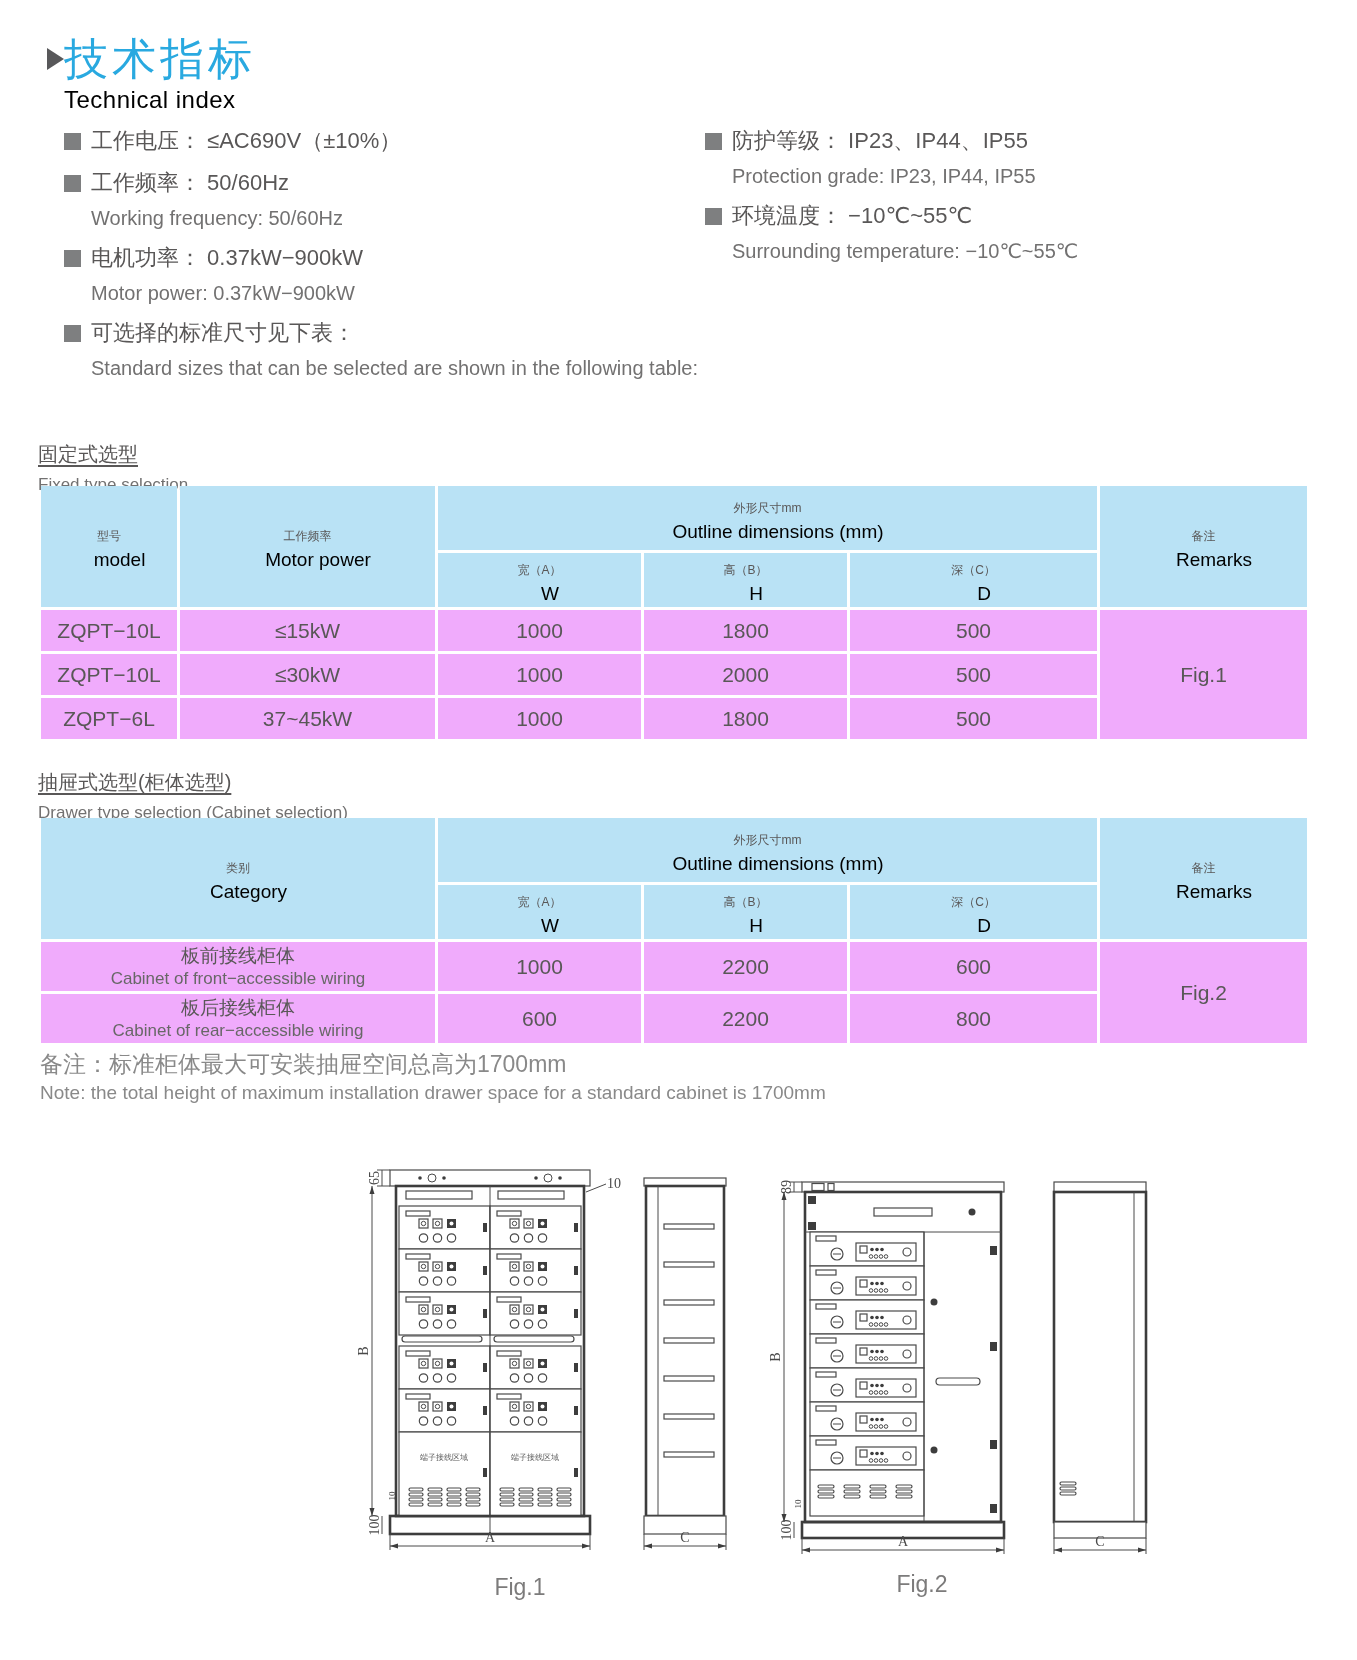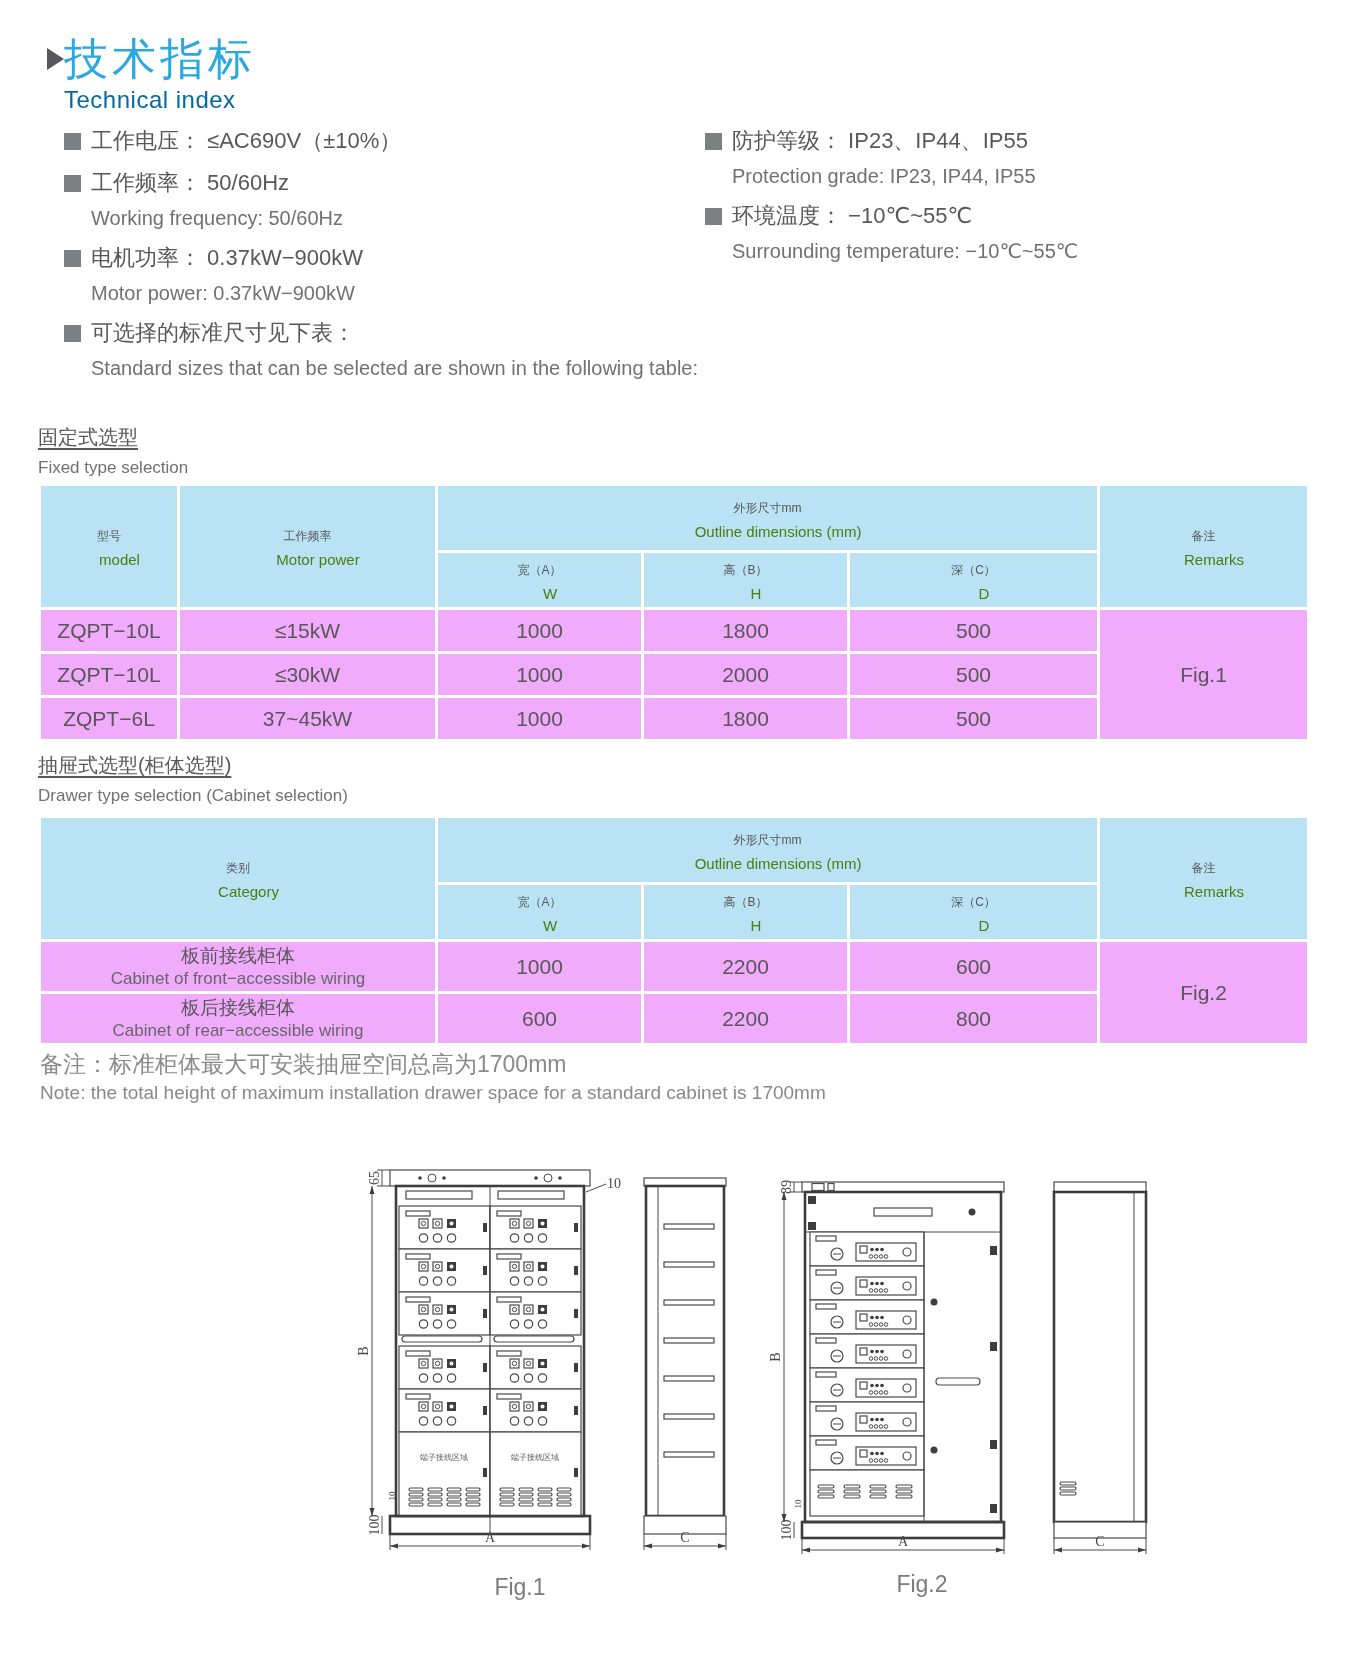--- a/index.html
+++ b/index.html
@@ -5,47 +5,47 @@
   html,body{margin:0;padding:0;background:#ffffff;}
   body{width:1357px;height:1660px;position:relative;overflow:hidden;
        font-family:"Liberation Sans","DejaVu Sans",sans-serif;color:#595757;}
   .abs{position:absolute;}
 
   
   .title-row{left:36px;top:34px;display:flex;align-items:flex-start;padding-left:11px;}
   .tri{width:0;height:0;border-top:11px solid transparent;border-bottom:11px solid transparent;
        border-left:17px solid #58585a;margin-top:14px;}
   .title-cn{font-size:44px;line-height:50px;color:#29a9e0;letter-spacing:4px;font-weight:500;margin-left:26px;}
-  .title-en{left:64px;top:86px;font-size:24px;color:#0369a1;letter-spacing:0.5px;}
+  .title-en{left:64px;top:86px;font-size:24px;color:#000000;letter-spacing:0.5px;}
 
   
   .spec-col{width:640px;}
   .spec-col.left{left:64px;top:126px;}
   .spec-col.right{left:705px;top:126px;}
   .spec{margin-bottom:12px;}
   .spec .cnline{display:flex;align-items:center;}
   .bullet{width:17px;height:17px;background:#7e7f80;flex:0 0 17px;margin-right:10px;}
   .spec .cn{font-size:22px;line-height:30px;color:#595757;}
   .spec .en{font-size:20px;line-height:26px;color:#727171;margin:7px 0 0 27px;}
 
   
-  .seclabel .cn{font-size:20px;color:#595757;text-decoration:underline;text-underline-offset:4px;}
+  .seclabel .cn{font-size:20px;color:#595757;text-decoration:underline;text-underline-offset:4px;margin-top:17px;}
   .seclabel .en{font-size:17px;color:#727171;margin-top:7px;}
   .sec1{left:38px;top:424px;}
   .sec2{left:38px;top:752px;}
 
   
   .tblwrap{left:38px;}
   .t1{top:483px;} .t2{top:815px;}
   table{border-collapse:separate;border-spacing:3px;table-layout:fixed;width:1272px;}
   th,td{padding:0;text-align:center;vertical-align:middle;font-weight:normal;}
   th{background:#b9e2f5;}
   td{background:#f0abfc;}
   .hcn{display:block;font-size:12px;line-height:26px;color:#595757;}
-  .hen{display:block;font-size:15px;line-height:21px;color:#4d7c0f;margin-left:21px;}
+  .hen{display:block;font-size:19px;line-height:21px;color:#000000;margin-left:21px;}
   .num{font-size:21px;color:#595757;}
   .mdl{font-size:21px;color:#595757;}
   .catcn{display:block;font-size:19px;line-height:24px;color:#595757;}
   .caten{display:block;font-size:17px;line-height:21px;color:#686767;}
   .figcell{font-size:21px;color:#595757;}
   tr.h1{height:64px;} tr.h2{height:54px;}
   .t1 tr.d{height:41px;} .t2 tr.d{height:49px;}
 
   
   .note{left:40px;top:1052px;}

